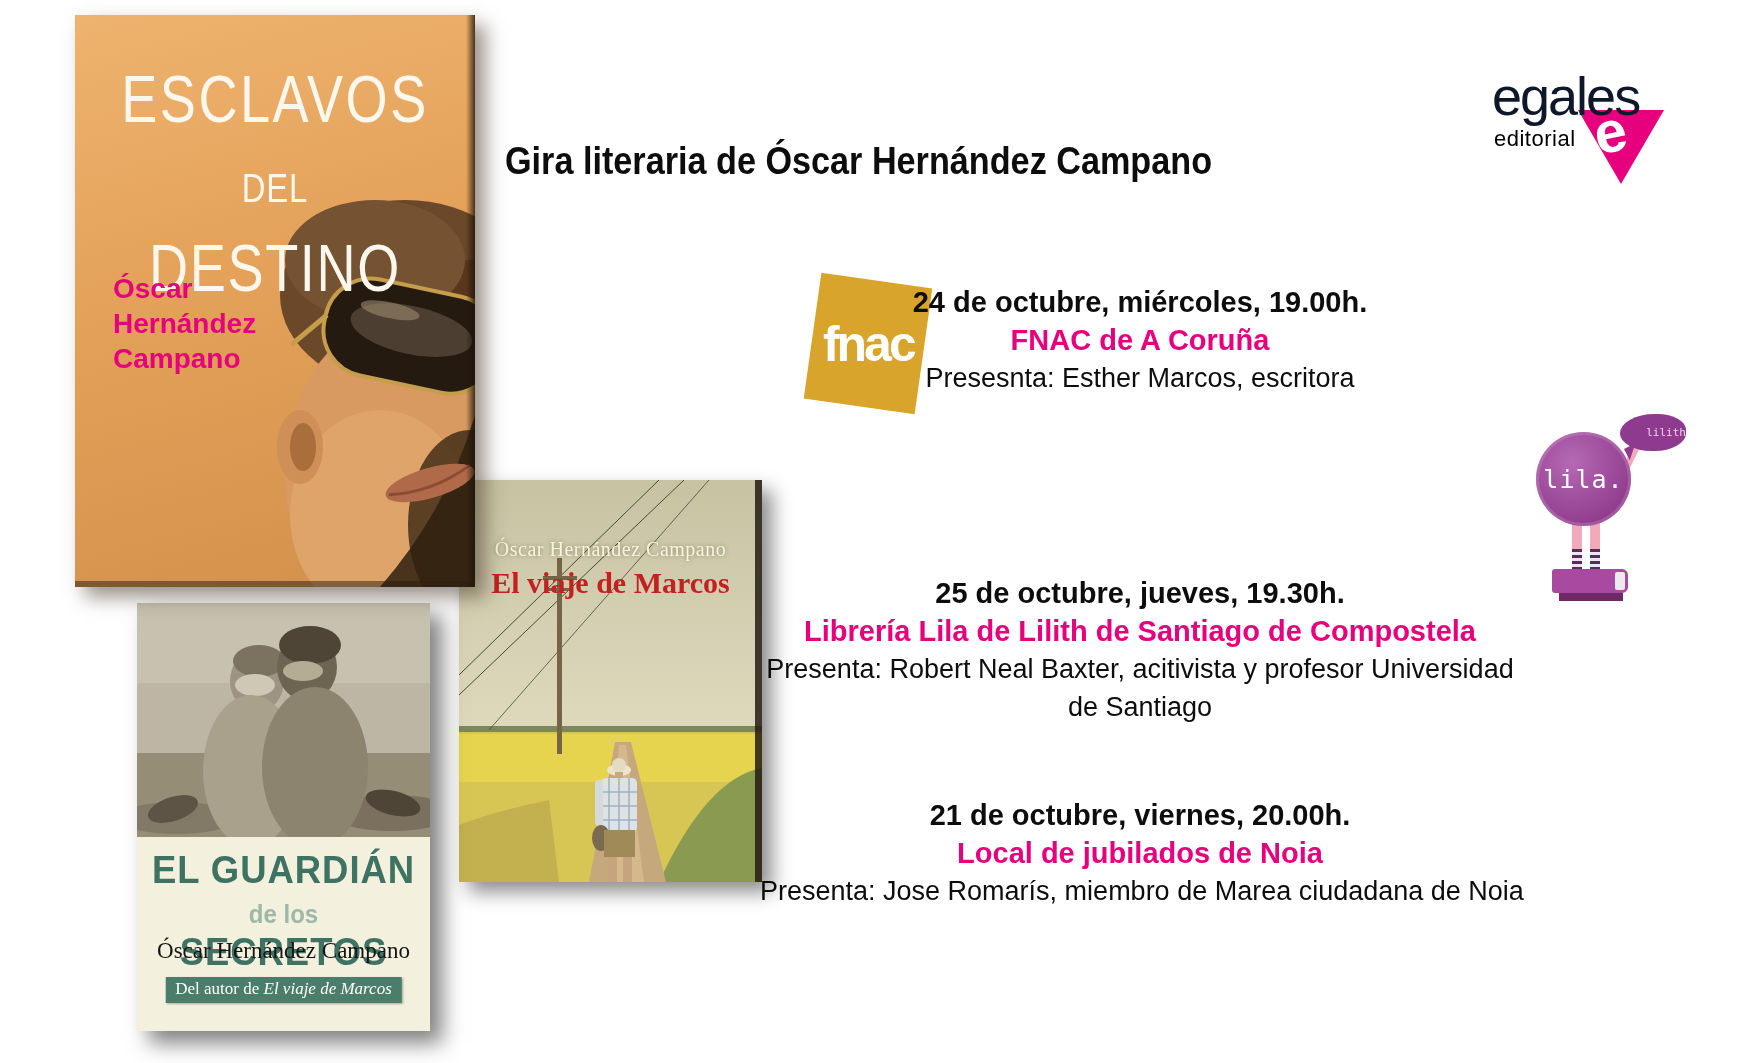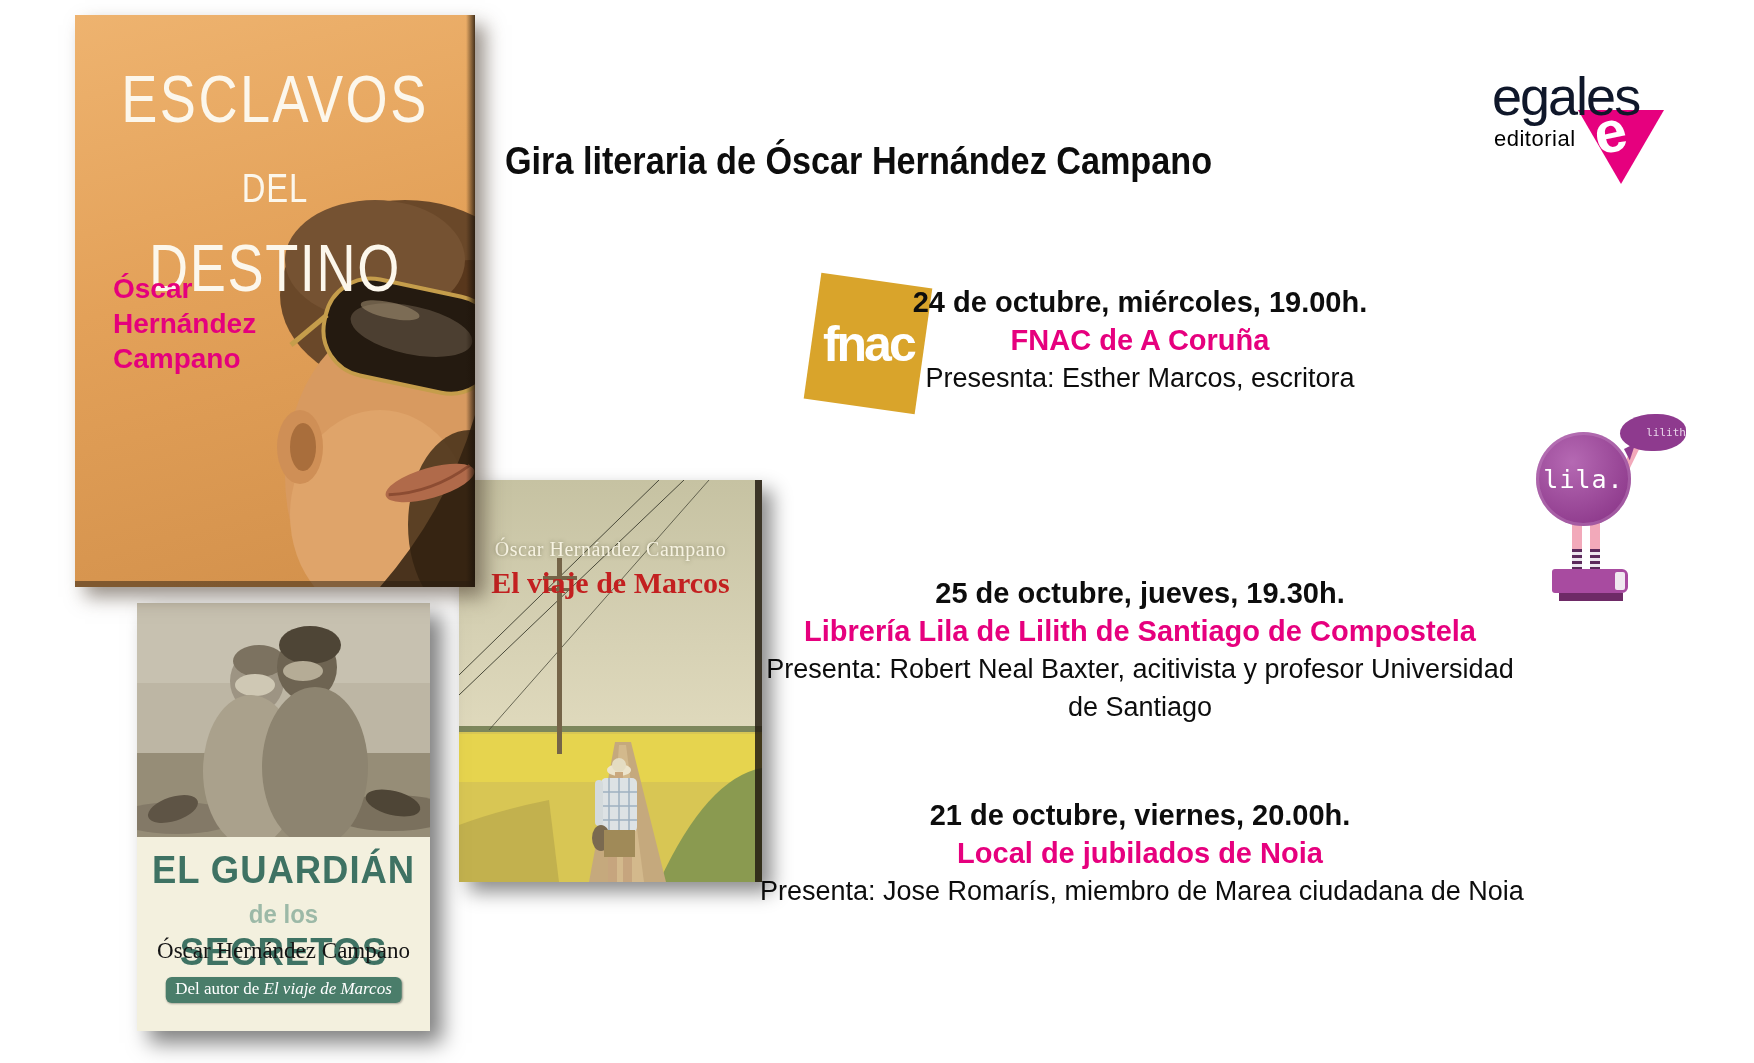--- a/index.html
+++ b/index.html
@@ -84,21 +84,21 @@
             box-shadow:12px 12px 20px rgba(0,0,0,.5); }
   .c2-title { position:absolute; left:0; width:100%; top:246px; text-align:center; color:#3e7263;
             font-weight:bold; transform:scaleX(.96); }
   .c2-title .l1 { font-size:38px; line-height:42px; letter-spacing:1px; }
   .c2-title .l2 { font-size:38px; line-height:38px; letter-spacing:1px; }
   .c2-title .small { font-size:25px; color:#9cb9a7; letter-spacing:0; }
   .c2-author { position:absolute; top:335px; width:100%; text-align:center;
             font-family:"Liberation Serif",serif; font-size:23px; color:#141414; }
   .c2-banner { position:absolute; top:374px; left:50%; transform:translateX(-50%);
             background:#4a7d6a; color:#fff; font-family:"Liberation Serif",serif; font-size:17px;
-            padding:2px 10px 4px; white-space:nowrap; box-shadow:1px 1px 2px rgba(0,0,0,.3);border-radius:6px; }
+            padding:2px 10px 4px; white-space:nowrap; box-shadow:1px 1px 2px rgba(0,0,0,.3); }
   .c2-banner .it { font-style:italic; }
 
   
   .cover3 { left:459px; top:480px; width:303px; height:402px; z-index:1;
             background:#cfcbae; box-shadow:10px 10px 18px rgba(0,0,0,.45); }
   .cover3 .edge-r { position:absolute; top:0; right:0; width:7px; height:100%; z-index:5; background:rgba(35,28,18,.85); }
   .c3-author { position:absolute; top:58px; width:100%; text-align:center; color:#f7f3e2; z-index:4;
             font-family:"Liberation Serif",serif; font-size:20px; letter-spacing:.5px;
             text-shadow:0 0 4px rgba(80,80,50,.55); }
   .c3-title { position:absolute; top:86px; width:100%; text-align:center; color:#c32020; z-index:4;

